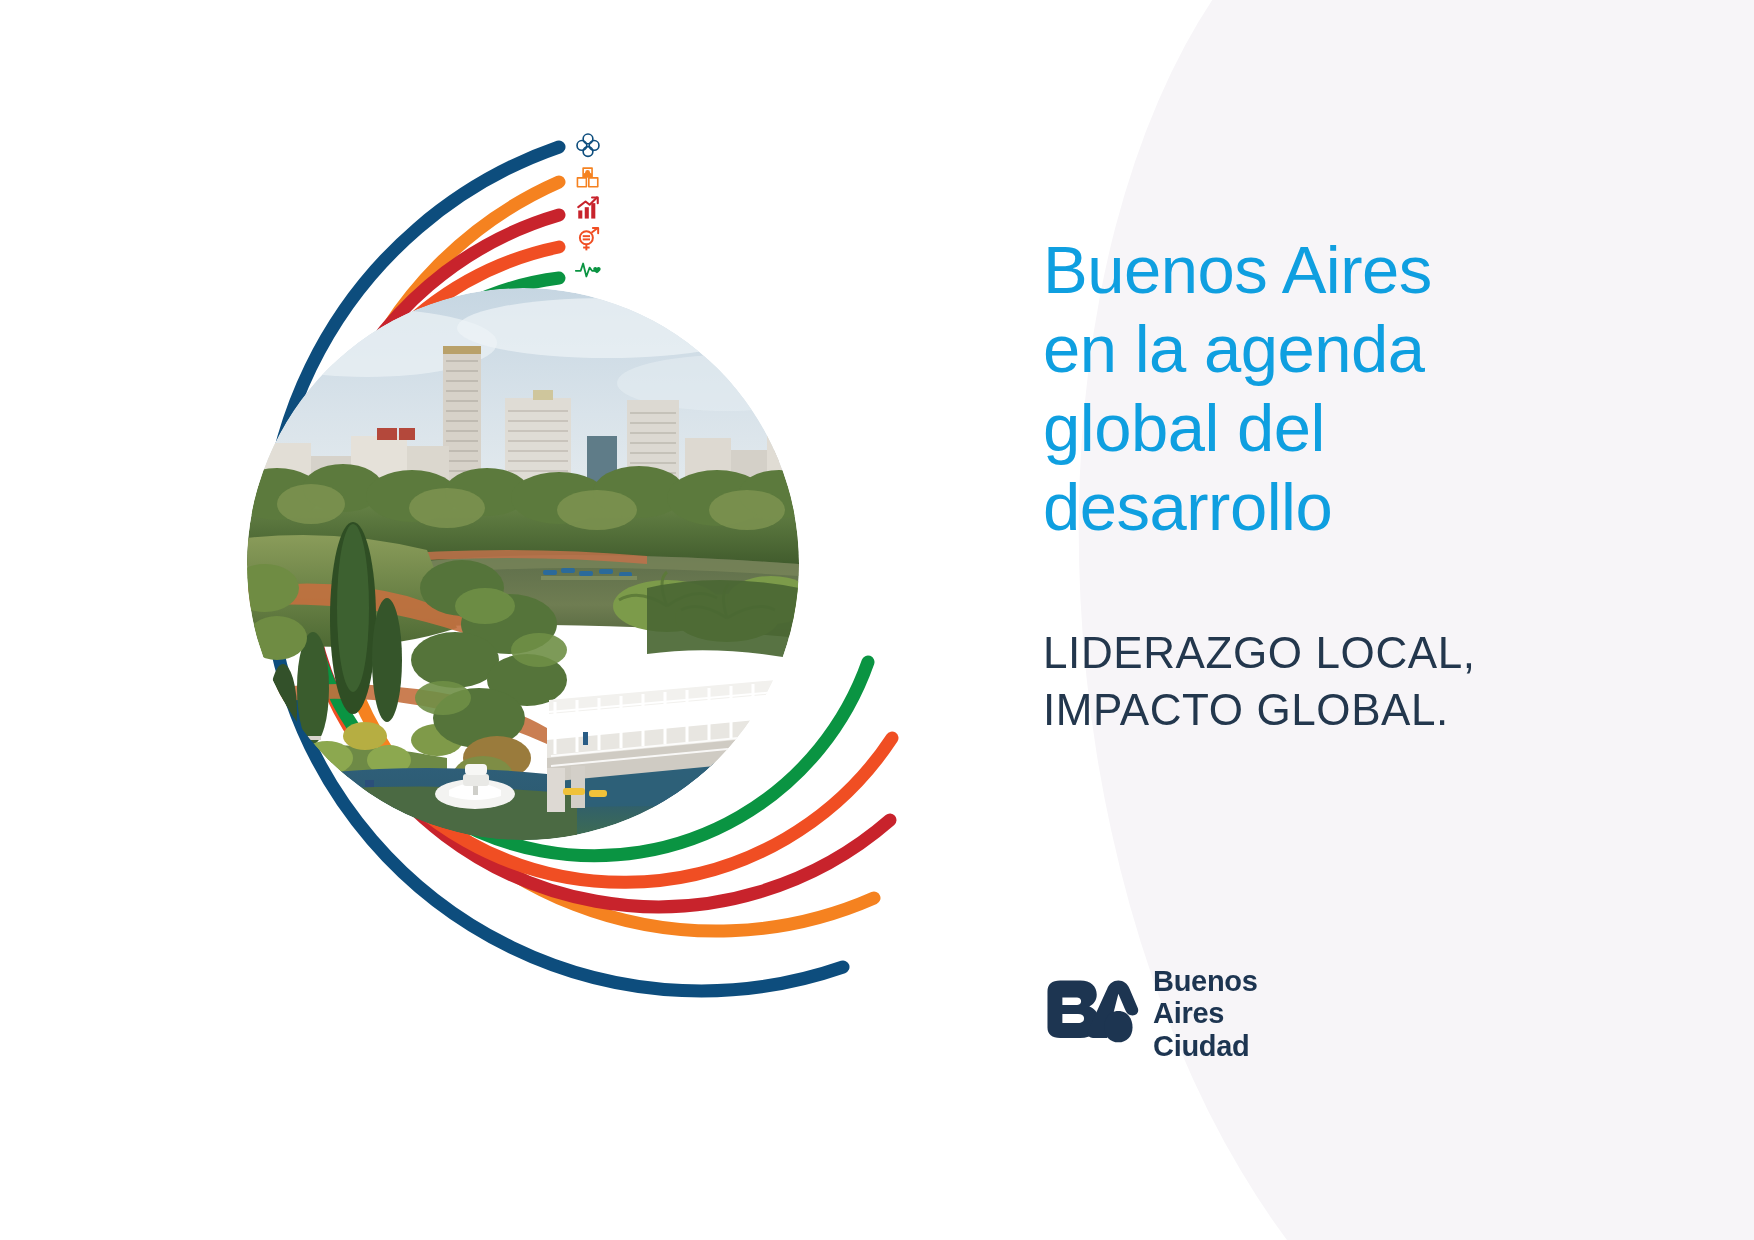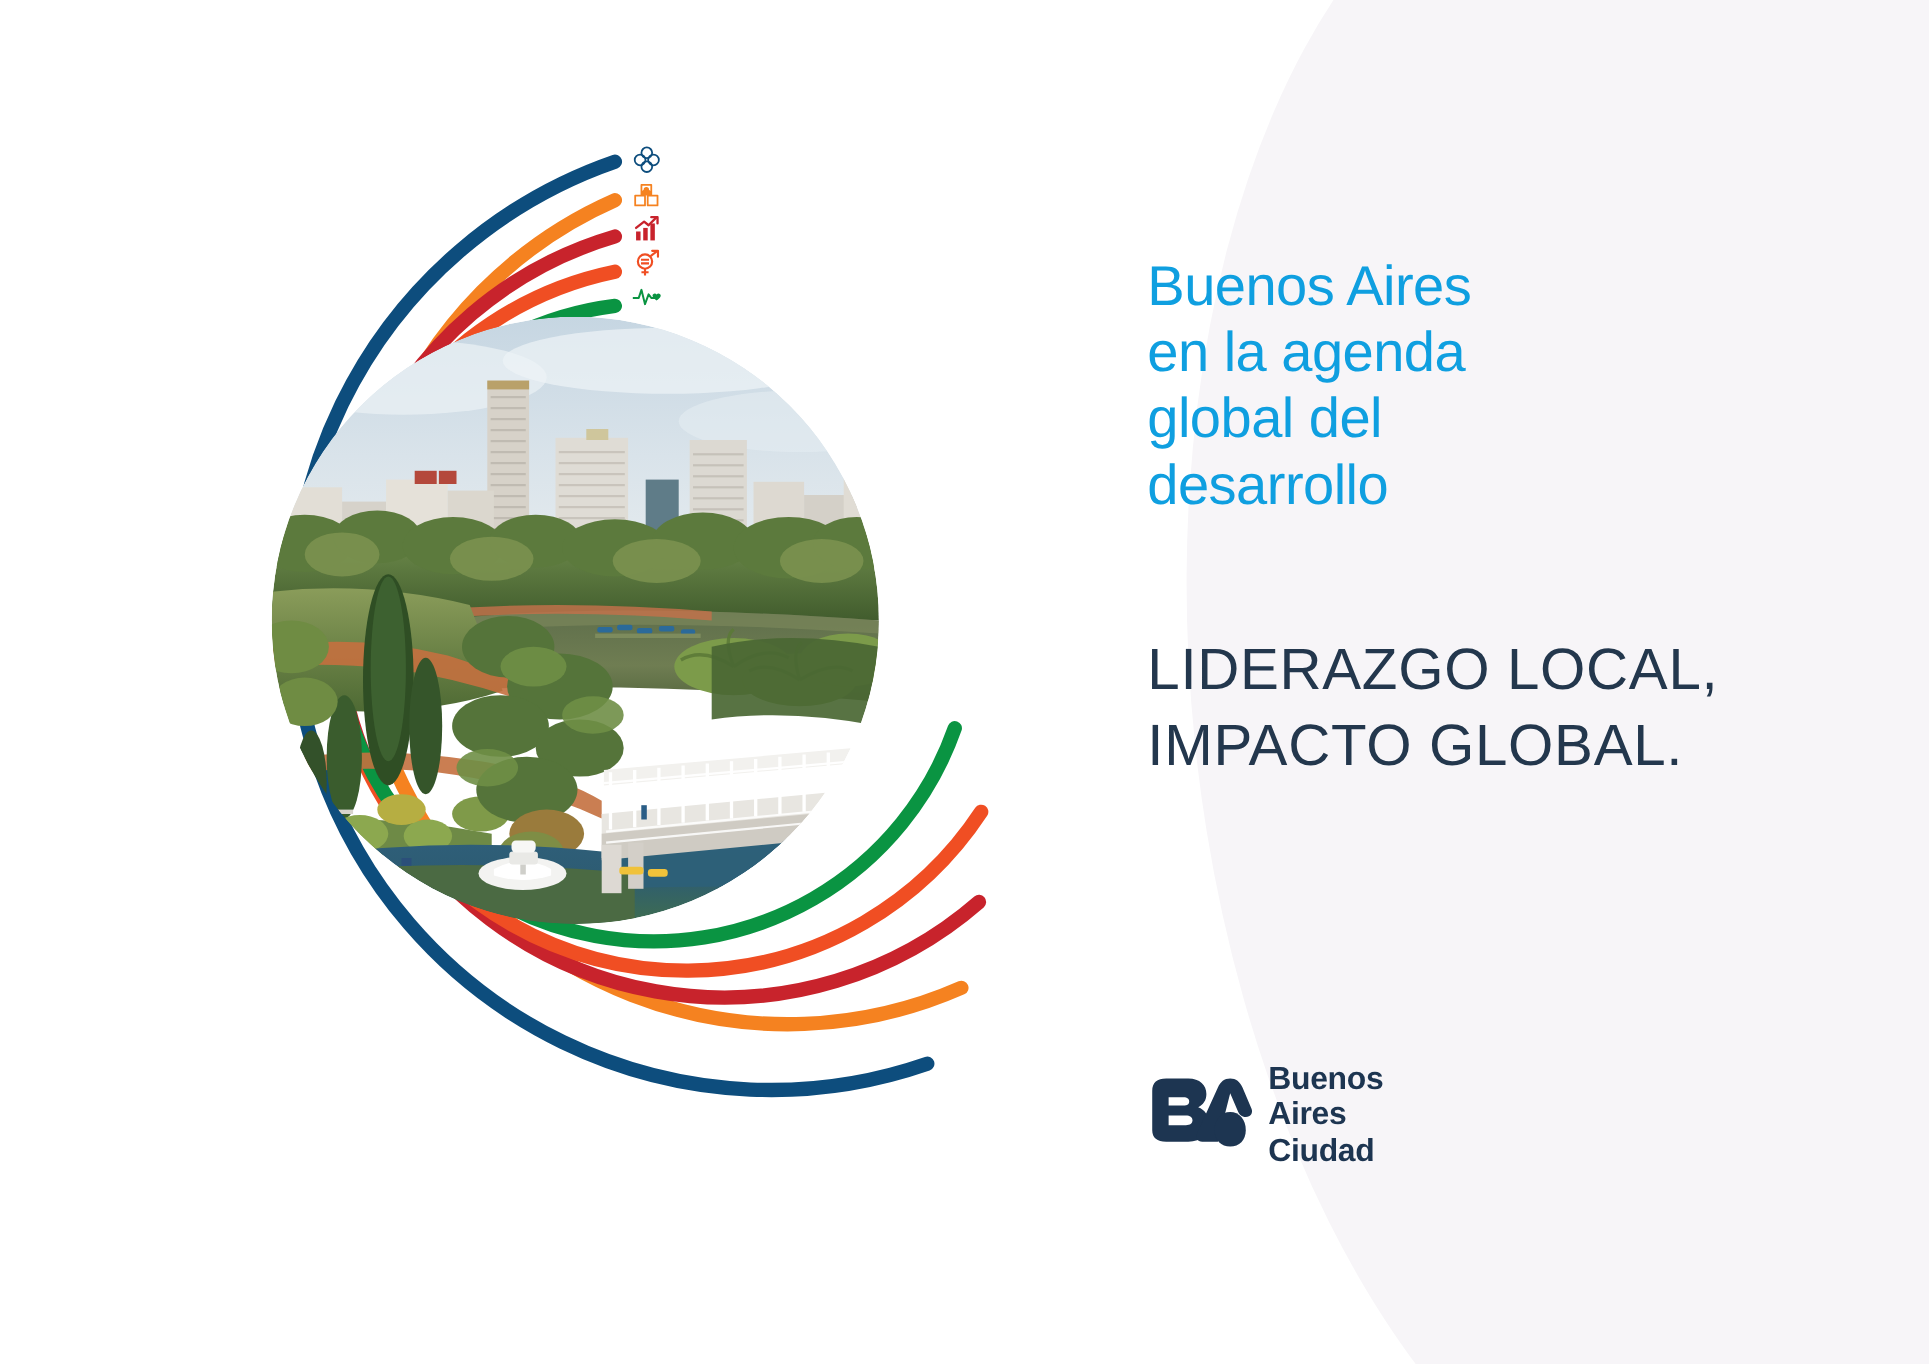--- a/index.html
+++ b/index.html
@@ -58,32 +58,32 @@
 
   
   .content{
     position:absolute;
     left:1043px;top:230px;
     width:620px;
     z-index:5;
   }
   .title{
     font-family:"Liberation Sans", sans-serif;
-    font-size:51px;
+    font-size:67px;
     line-height:1.18;
     font-weight:400;
     color:#0f9fe0;
     letter-spacing:-0.5px;
     margin:0;
     white-space:pre-line;
   }
   .subtitle{
-    margin-top:104px;
+    margin-top:78px;
     font-family:"Liberation Sans", sans-serif;
-    font-size:53px;
+    font-size:44px;
     line-height:1.30;
     font-weight:300;
     color:#23374d;
     letter-spacing:0.6px;
     white-space:pre-line;
   }
 
   
   .logo{
     position:absolute;

